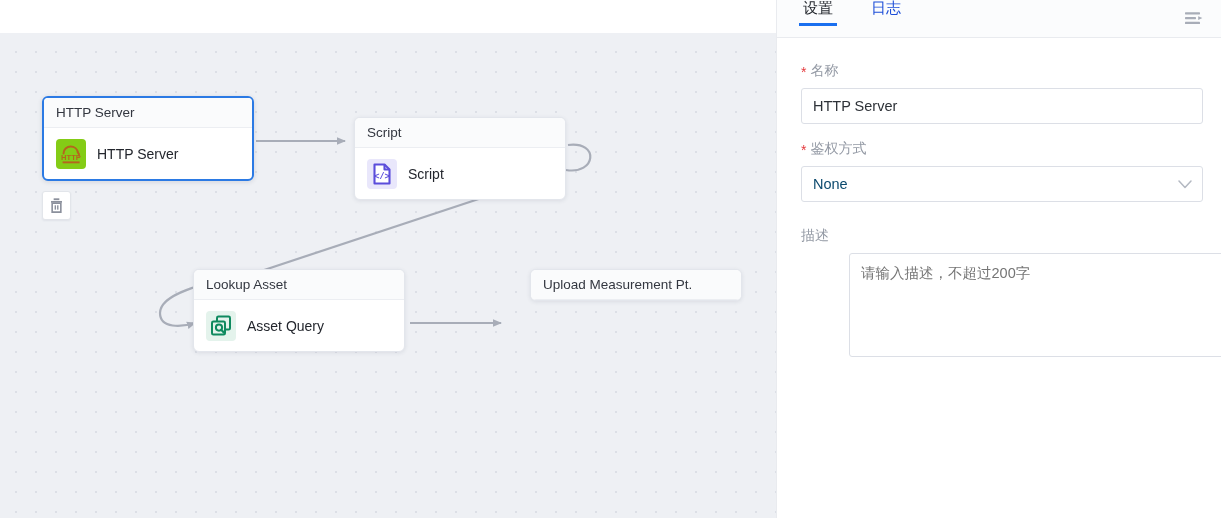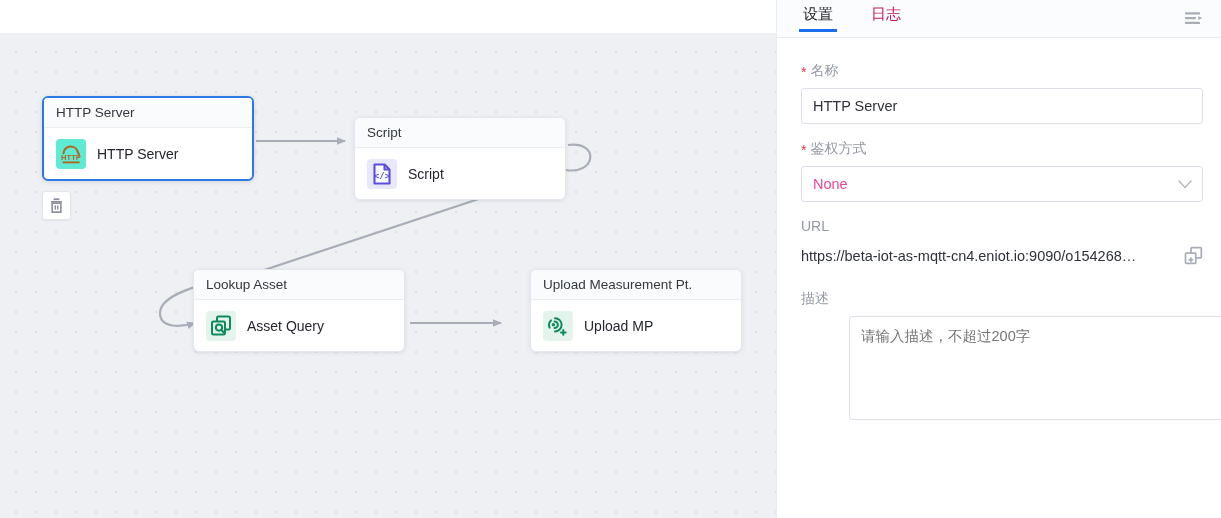--- a/index.html
+++ b/index.html
@@ -66,21 +66,21 @@
     flex: 0 0 30px;
     display: flex; align-items: center; justify-content: center;
   }
   .node-label { font-size: 14px; color: #23262d; white-space: nowrap; }
 
   #node-http  { left: 42px;  top: 63px; }
   #node-script{ left: 354px; top: 64px; margin-top: 20px; }
   #node-asset { left: 193px; top: 236px; }
   #node-upload{ left: 530px; top: 236px; }
 
-  .ic-http  { background: #5eead4; }
+  .ic-http  { background: #84cc16; }
   .ic-script{ background: #e9e7fb; }
   .ic-green { background: #e4f3ec; }
 
   #delete-btn {
     position: absolute;
     left: 42px; top: 158px;
     width: 29px; height: 29px;
     background: #ffffff;
     border: 1px solid #e2e5ea;
     border-radius: 3px;
@@ -94,32 +94,32 @@
     position: relative;
     flex: 0 0 445px;
     width: 445px; height: 518px;
     background: #ffffff;
     border-left: 1px solid #e9ebef;
   }
   #panel-tabs {
     position: relative;
     height: 38px;
     display: flex;
-    align-items: center;
+    align-items: flex-start;
     padding: 0 24px;
     background: #fbfcfd;
     border-bottom: 1px solid #e9ebef;
   }
   .tab {
     position: relative;
     font-size: 15px;
     line-height: 1;
     padding: 0 2px 10px 2px;
     margin-right: 34px;
-    color: #be185d;
+    color: #1d4ed8;
     cursor: pointer;
     white-space: nowrap;
   }
   .tab.active { color: #1f2329; }
   .tab.active::after {
     content: "";
     position: absolute;
     left: -2px; right: -2px; bottom: -1px;
     height: 3px;
     background: #1a6fef;
@@ -158,21 +158,21 @@
     white-space: nowrap;
     overflow: hidden;
   }
   .select {
     position: relative;
     width: 402px; height: 36px;
     border: 1px solid #dcdfe6;
     border-radius: 3px;
     padding: 0 30px 0 11px;
     font-size: 14.5px;
-    color: #ec4899;
+    color: #0c4a6e;
     line-height: 34px;
     background: #fff;
     cursor: pointer;
     white-space: nowrap;
     overflow: hidden;
   }
   .select .chev {
     position: absolute; right: 10px; top: 0;
     height: 34px; display: flex; align-items: center;
   }
@@ -279,33 +279,20 @@
               <circle cx="10" cy="13.6" r="3.1" fill="none" stroke="#0f8a5f" stroke-width="2"></circle>
               <line x1="12.4" y1="16" x2="15" y2="18.6" stroke="#0f8a5f" stroke-width="2.2" stroke-linecap="round"></line>
             </svg>
           </div>
           <div class="node-label">Asset Query</div>
         </div>
       </div>
 
       <div class="node" id="node-upload">
         <div class="node-title">Upload Measurement Pt.</div>
-        <div class="node-body">
-          <div class="node-icon ic-green">
-            <svg width="24" height="24" viewBox="0 0 24 24">
-              <path d="M9,4.2 C12.6,4.2 15.6,7.2 15.6,10.8 C15.6,14.4 12.6,17.4 9,17.4" fill="none" stroke="#0f8a5f" stroke-width="2" stroke-linecap="round"></path>
-              <path d="M8.6,7.6 C10.4,7.6 11.9,9 11.9,10.8 C11.9,12.6 10.4,14 8.6,14" fill="none" stroke="#0f8a5f" stroke-width="2" stroke-linecap="round"></path>
-              <circle cx="7.4" cy="10.8" r="1.7" fill="#0f8a5f"></circle>
-              <path d="M5,6.4 C3.2,8 2.6,11 3.6,13.6" fill="none" stroke="#0f8a5f" stroke-width="2" stroke-linecap="round"></path>
-              <line x1="15" y1="18.4" x2="19.6" y2="18.4" stroke="#0f8a5f" stroke-width="2" stroke-linecap="round"></line>
-              <line x1="17.3" y1="16.1" x2="17.3" y2="20.7" stroke="#0f8a5f" stroke-width="2" stroke-linecap="round"></line>
-            </svg>
-          </div>
-          <div class="node-label">Upload MP</div>
-        </div>
       </div>
 
       <div id="delete-btn">
         <svg width="17" height="17" viewBox="0 0 18 18">
           <rect x="6" y="1.4" width="6" height="1.9" fill="#8b909c"></rect>
           <rect x="3.2" y="4.2" width="11.6" height="1.9" fill="#8b909c"></rect>
           <path d="M4.4,6.6 h9.2 v9.4 h-9.2 z" fill="none" stroke="#8b909c" stroke-width="1.7"></path>
           <rect x="7" y="8.8" width="1.5" height="4.6" fill="#8b909c"></rect>
           <rect x="9.6" y="8.8" width="1.5" height="4.6" fill="#8b909c"></rect>
         </svg>
@@ -347,36 +334,20 @@
         <div class="select">
           <span>None</span>
           <span class="chev">
             <svg width="14" height="9" viewBox="0 0 14 9">
               <path d="M1,1 L7,7.4 L13,1" fill="none" stroke="#b4b9c2" stroke-width="1.5" stroke-linecap="round" stroke-linejoin="round"></path>
             </svg>
           </span>
         </div>
       </div>
 
-      <div class="field">
-        <div class="field-label">
-          <span>URL</span>
-        </div>
-        <div id="url-row">
-          <div id="url-text">https://beta-iot-as-mqtt-cn4.eniot.io:9090/o154268…</div>
-          <div id="copy-btn">
-            <svg width="19" height="19" viewBox="0 0 20 20">
-              <rect x="7.4" y="1.6" width="10.8" height="10.8" rx="0.8" fill="none" stroke="#a8adb8" stroke-width="1.8"></rect>
-              <rect x="1.6" y="7.4" width="10.8" height="10.8" rx="0.8" fill="#ffffff" stroke="#a8adb8" stroke-width="1.8"></rect>
-              <rect x="6.3" y="11.9" width="1.8" height="5.2" fill="#a8adb8"></rect>
-              <rect x="4.6" y="13.6" width="5.2" height="1.8" fill="#a8adb8"></rect>
-            </svg>
-          </div>
-        </div>
-      </div>
 
       <div class="field">
         <div class="field-label" id="desc-label">
           <span>描述</span>
         </div>
         <div class="ta-wrap">
           <textarea class="textarea" placeholder="请输入描述，不超过200字" style=""></textarea>
           <svg class="ta-grip" viewBox="0 0 12 12">
             <path d="M11,3 L3,11 M11,6.5 L6.5,11 M11,10 L10,11" stroke="#c2c7d0" stroke-width="1" fill="none"></path>
           </svg>

